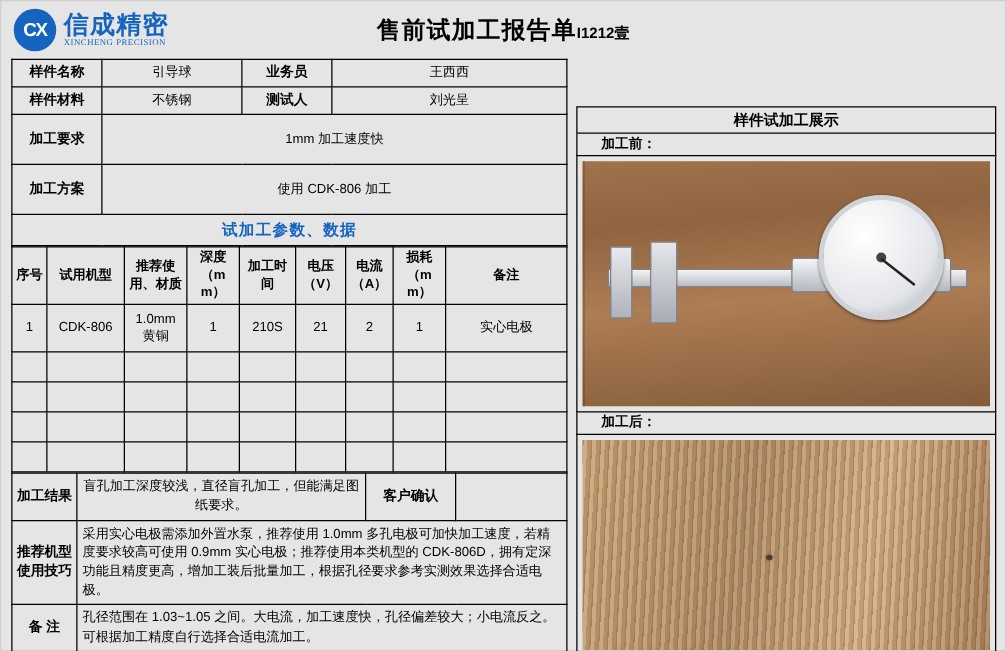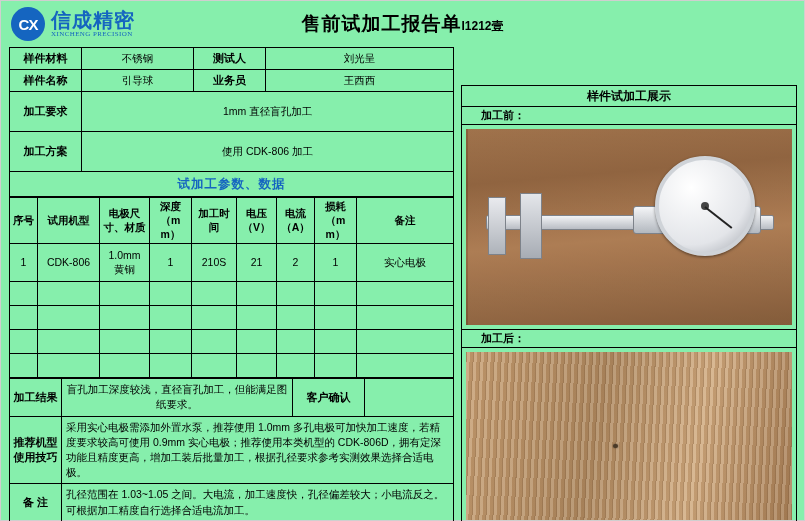--- a/index.html
+++ b/index.html
@@ -13,21 +13,21 @@
     font-family: "Liberation Sans", sans-serif;
     color: #000;
     overflow: hidden;
   }
   .page {
     position: relative;
     width: 805px;
     height: 521px;
     box-sizing: border-box;
     border: 1px solid #cfcfcf;
-    background: #86efac;
+    background: #e5e5e5;
   }
 
   
   .header {
     position: relative;
     height: 46px;
     display: flex;
     align-items: center;
   }
   .logo {
@@ -297,34 +297,34 @@
     <div class="left">
       <table>
         <colgroup>
           <col style="width:72px">
           <col style="width:112px">
           <col style="width:72px">
           <col>
         </colgroup>
         <tbody>
             <tr class="row-h">
+          <td class="lbl">样件名称</td>
+          <td>引导球</td>
+          <td class="lbl">业务员</td>
+          <td>王西西</td>
+        </tr>
+        <tr class="row-h">
           <td class="lbl">样件材料</td>
           <td>不锈钢</td>
           <td class="lbl">测试人</td>
           <td>刘光呈</td>
         </tr>
-        <tr class="row-h">
-          <td class="lbl">样件名称</td>
-          <td>引导球</td>
-          <td class="lbl">业务员</td>
-          <td>王西西</td>
-        </tr>
         <tr class="tall">
           <td class="lbl">加工要求</td>
-          <td colspan="3">1mm 直径盲孔加工</td>
+          <td colspan="3">1mm 加工速度快</td>
         </tr>
         <tr class="tall">
           <td class="lbl">加工方案</td>
           <td colspan="3">使用 CDK-806 加工</td>
         </tr>
         <tr>
           <td colspan="4" class="section-title">试加工参数、数据</td>
         </tr>
       </tbody>
         </table>
@@ -338,21 +338,21 @@
           <col style="width:45px">
           <col style="width:40px">
           <col style="width:38px">
           <col style="width:42px">
           <col>
         </colgroup>
         <tbody>
             <tr>
           <th class="hdr" style="height:34px">序号</th>
           <th class="hdr">试用机型</th>
-          <th class="hdr">电极尺寸、材质</th>
+          <th class="hdr">推荐使用、材质</th>
           <th class="hdr">深度（mm）</th>
           <th class="hdr">加工时间</th>
           <th class="hdr">电压（V）</th>
           <th class="hdr">电流（A）</th>
           <th class="hdr">损耗（mm）</th>
           <th class="hdr">备注</th>
         </tr>
         <tr style="height:38px">
           <td>1</td>
           <td>CDK-806</td>

